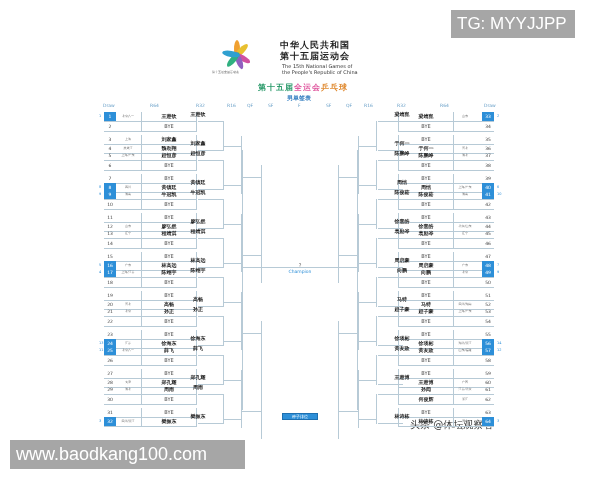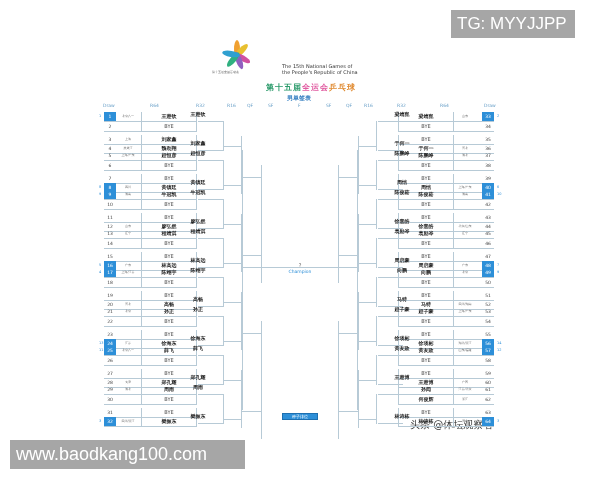--- a/index.html
+++ b/index.html
@@ -4,21 +4,21 @@
   <style>
     * { box-sizing: border-box; margin: 0; padding: 0; }
     html, body { width: 600px; height: 480px; background: #ffffff; overflow: hidden; }
     body { font-family: "DejaVu Sans", sans-serif; position: relative; }
 
     .header { position: absolute; left: 200px; top: 36px; width: 200px; height: 70px; }
     .logo { position: absolute; left: 20px; top: 4px; width: 34px; height: 30px; }
     .logo-caption { position: absolute; left: 12px; top: 34px; font-size: 3px; color: #555; width: 50px; }
     .title-cn { position: absolute; left: 80px; top: 4px; font-size: 9px; font-weight: bold; color: #222; line-height: 11px; letter-spacing: 1px; }
     .title-en { position: absolute; left: 82px; top: 27px; font-size: 5px; color: #333; line-height: 6px; }
-    .subtitle { position: absolute; left: 66px; top: 46px; font-size: 8px; font-weight: bold; color: #2a9a6a; letter-spacing: 1px; }
+    .subtitle { position: absolute; left: 58px; top: 46px; font-size: 8px; font-weight: bold; color: #2a9a6a; letter-spacing: 1px; }
     .subtitle .pink { color: #e05aa0; }
     .subtitle .orange { color: #e08a30; }
     .subtitle2 { position: absolute; left: 87px; top: 58px; font-size: 6px; font-weight: bold; color: #2e7bbf; }
 
     .colhdr { position: absolute; top: 103px; font-size: 4.5px; color: #6aa0c8; }
 
     .row { position: absolute; height: 9px; font-size: 4.5px; color: #333; }
     .row .num { position: absolute; top: 0; width: 12px; height: 9px; line-height: 9px; text-align: center; font-size: 4.5px; color: #444; }
     .row .num.seed { background: #2d8fd8; color: #fff; }
     .row .assoc { position: absolute; top: 0; width: 20px; height: 9px; line-height: 9px; font-size: 3px; color: #666; text-align: center; }
@@ -53,20 +53,24 @@
     <g transform="translate(17,15)">
       <ellipse rx="3" ry="9" fill="#f0a030" transform="rotate(0) translate(0,-6)"></ellipse>
       <ellipse rx="3" ry="9" fill="#e8c030" transform="rotate(45) translate(0,-6)"></ellipse>
       <ellipse rx="3" ry="9" fill="#d050a0" transform="rotate(120) translate(0,-6)"></ellipse>
       <ellipse rx="3" ry="9" fill="#9060c0" transform="rotate(160) translate(0,-6)"></ellipse>
       <ellipse rx="3" ry="9" fill="#30b080" transform="rotate(220) translate(0,-6)"></ellipse>
       <ellipse rx="3" ry="9" fill="#30a0d0" transform="rotate(280) translate(0,-6)"></ellipse>
     </g>
   </svg>
   <div class="logo-caption">第十五届全国运动会</div>
+  <div class="title-cn">
+    <div>中华人民共和国</div>
+    <div>第十五届运动会</div>
+  </div>
   <div class="title-en">
     <div>The 15th National Games of</div>
     <div>the People's Republic of China</div>
   </div>
   <div class="subtitle">
     <span>第十五届</span><span class="pink">全运会</span><span class="orange">乒乓球</span>
   </div>
   <div class="subtitle2">男单签表</div>
 </div>
 

